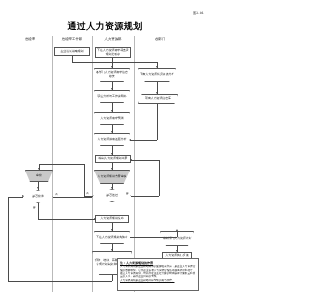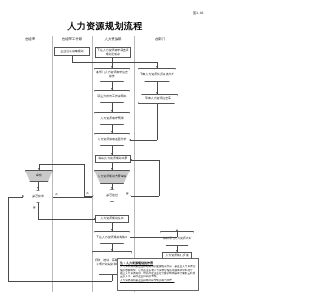--- a/index.html
+++ b/index.html
@@ -120,21 +120,21 @@
   }
   .note-last{text-decoration:underline;}
 </style>
 </head>
 <body>
 
 <div id="page">
 
   <div class="corner-tag">图2-01</div>
 
-  <div class="title">人力资源规划流程</div>
+  <div class="title">通过人力资源规划</div>
 
   <div class="divider" style="left:52px"></div>
   <div class="divider" style="left:92px"></div>
   <div class="divider" style="left:134px"></div>
 
   <div class="headers">
     <div class="hdr" style="left:30px">总经理</div>
     <div class="hdr" style="left:72px">总经理工作部</div>
     <div class="hdr" style="left:113px">人力资源部</div>
     <div class="hdr" style="left:160px">各部门</div>

